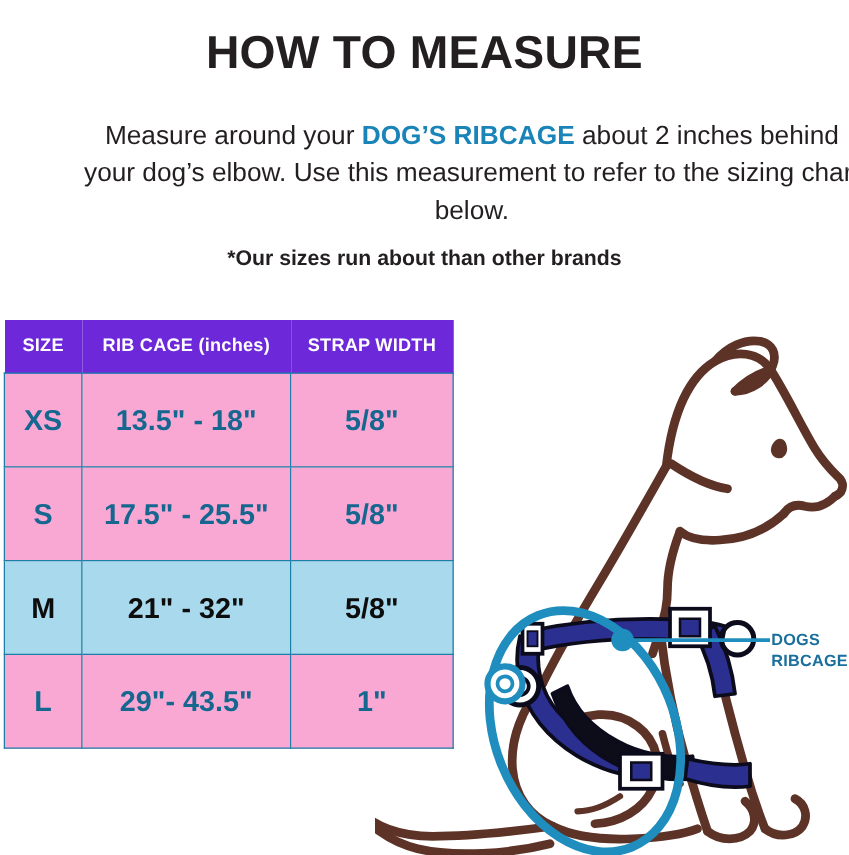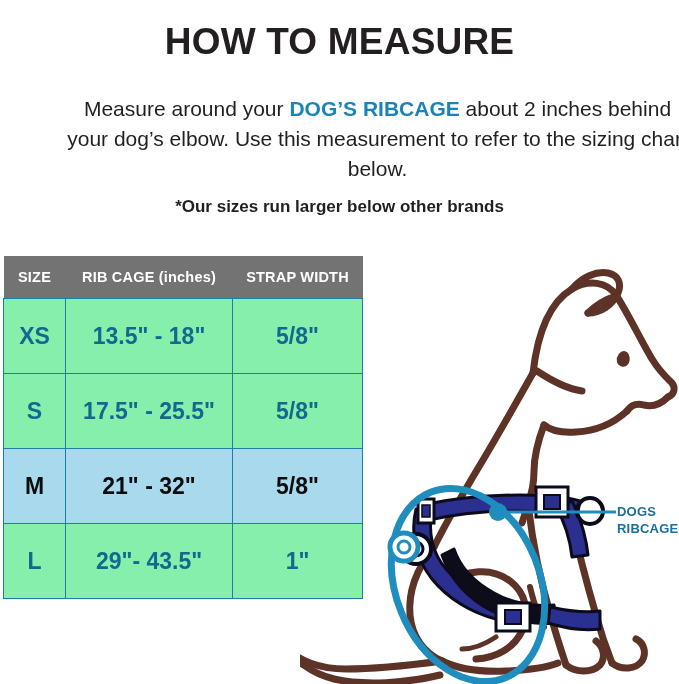--- a/index.html
+++ b/index.html
@@ -79,39 +79,39 @@
     width: 359px;
     border-collapse: collapse;
     table-layout: fixed;
     z-index: 3;
   }
   .size-table col.c-size  { width: 62px; }
   .size-table col.c-rib   { width: 167px; }
   .size-table col.c-strap { width: 130px; }
 
   .size-table thead th {
-    background: #737373;
+    background: #6d28d9;
     color: #ffffff;
     font-size: 14.5px;
     font-weight: bold;
     letter-spacing: 0.2px;
     height: 42px;
     padding: 0;
     text-align: center;
     vertical-align: middle;
     border: none;
   }
 
   .size-table tbody td {
     height: 74px;
     padding: 0;
     text-align: center;
     vertical-align: middle;
     border: 1px solid #1b7fa8;
-    background: #86efac;
+    background: #f9a8d4;
     color: #15678f;
     font-size: 23px;
     font-weight: bold;
     white-space: nowrap;
   }
   .size-table tbody td.col-size { font-size: 23px; }
 
   .size-table tbody tr.highlight td {
     background: #a8d9ec;
     color: #0d0d0d;
@@ -148,21 +148,21 @@
 </style>
 </head>
 <body>
 
 <div class="title-block">
   <div class="title-line2">HOW TO MEASURE</div>
 </div>
 
 <div class="intro"><span>Measure around your </span><span class="hl">DOG’S RIBCAGE</span><span> about 2 inches behind your dog’s  elbow. Use this measurement to refer to the sizing chart below.</span></div>
 
-<div class="note">*Our sizes run larger below other brands</div>
+<div class="note">*Our sizes run about than other brands</div>
 
 <div class="dog-art">
   <svg width="379" height="429" viewBox="0 0 379 429" xmlns="http://www.w3.org/2000/svg">
     <g fill="none" stroke="#5d3327" stroke-width="7" stroke-linecap="round" stroke-linejoin="round">
 
       <path d="M233 118 C238 74, 252 46, 272 34 C289 24, 307 27, 316 40"></path>
 
       <path d="M316 40 C329 60, 341 86, 352 104 C360 117, 368 124, 372 128 C376 133, 374 140, 368 142"></path>
 
       <path d="M368 142 C360 150, 352 152, 344 150 C337 148, 331 150, 327 156"></path>

